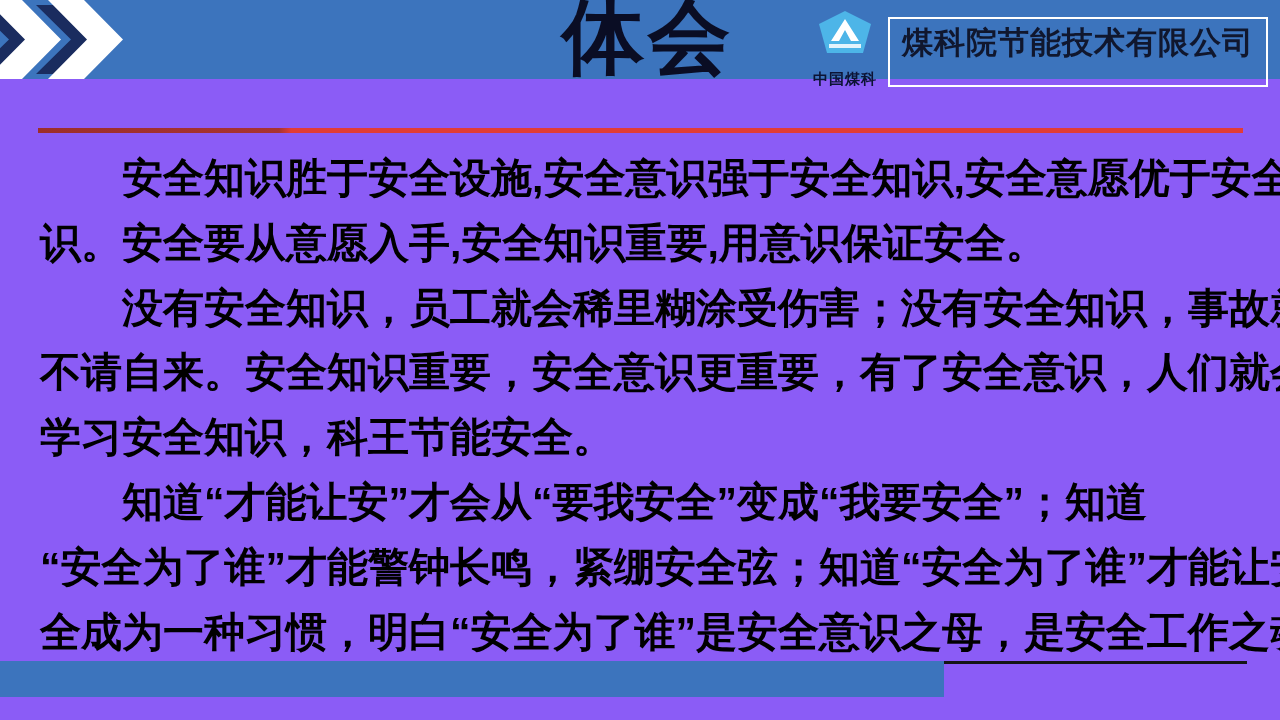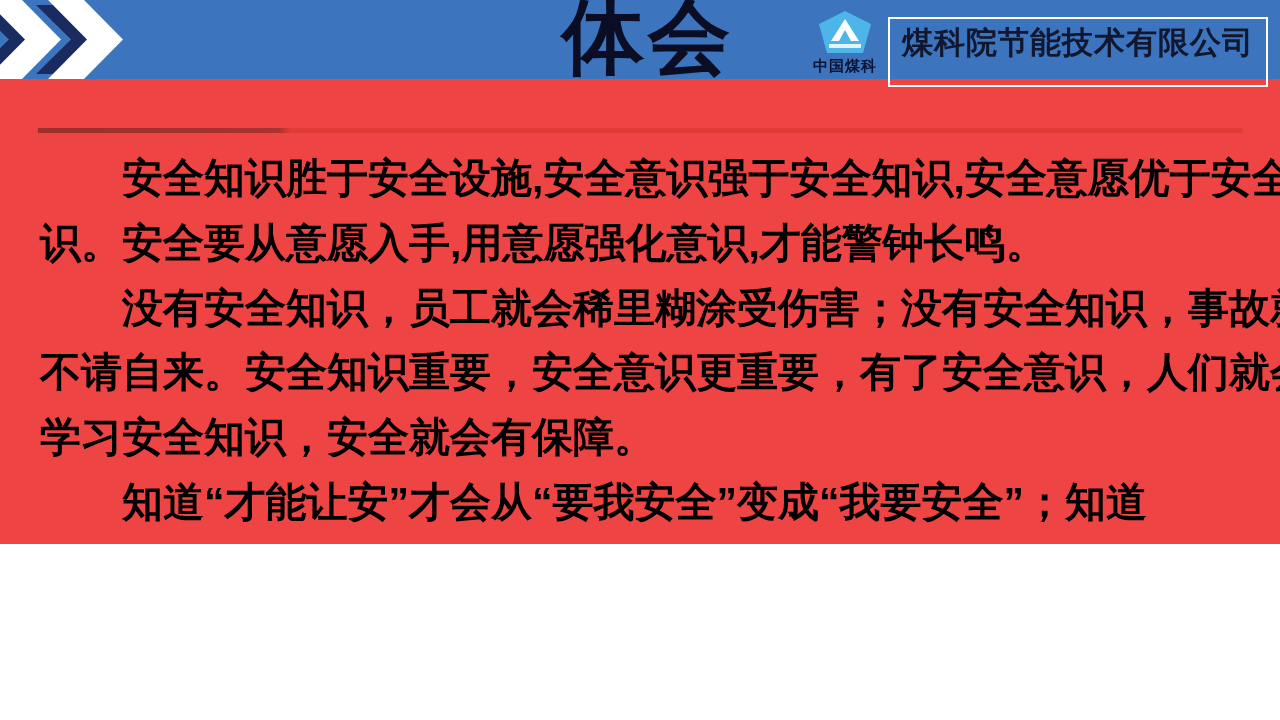--- a/index.html
+++ b/index.html
@@ -1,28 +1,28 @@
 <!DOCTYPE html>
 <html><head>
 <meta charset="utf-8">
 <style>
   html,body{margin:0;padding:0;background:#fff;}
-  .slide{position:relative;width:1280px;height:544px;background:#ef4444;overflow:hidden;
+  .slide{position:relative;width:1280px;height:720px;background:#8b5cf6;overflow:hidden;
          font-family:"Liberation Sans",sans-serif;}
 
   
   .topbar{position:absolute;left:0;top:0;width:1280px;height:79px;background:#3c74bd;}
   .chevrons{position:absolute;left:0;top:0;height:79px;width:170px;}
   .slide-title{position:absolute;left:0;top:-6px;width:1296px;margin:0;text-align:center;
                font-family:"Liberation Serif",serif;font-size:82px;line-height:88px;
                font-weight:bold;color:#0a0d24;letter-spacing:4px;}
   .brand{position:absolute;right:12px;top:8px;display:flex;align-items:flex-start;}
   .logo{width:78px;text-align:center;margin-right:4px;}
   .logo svg{display:block;margin:3px auto 0 auto;}
-  .logo-caption{font-size:15px;font-weight:bold;color:#0c1334;letter-spacing:1px;margin-top:1px;}
+  .logo-caption{font-size:15px;font-weight:bold;color:#0c1334;letter-spacing:1px;margin-top:14px;}
   .company-box{margin-top:9px;border:2px solid #ffffff;padding:3px 12px 21px 12px;}
   .company-box span{font-size:31px;font-weight:bold;color:#10172e;letter-spacing:1px;}
 
   
   .divider{position:absolute;left:38px;top:128px;width:1205px;height:5px;
            background:linear-gradient(to right,#9c2e2b 0%,#a83331 20%,#e23c36 21%,#e23c36 100%);}
 
   
   .bodytext{position:absolute;left:40px;top:146px;width:1202px;color:#000;
             font-size:41px;line-height:64.8px;font-weight:600;}
@@ -65,24 +65,24 @@
       <div class="company-box">
         <span>煤科院节能技术有限公司</span>
       </div>
     </div>
   </header>
 
   <div class="divider"></div>
 
   <main class="bodytext">
     <div class="line ind">安全知识胜于安全设施,安全意识强于安全知识,安全意愿优于安全意</div>
-    <div class="line">识。安全要从意愿入手,用意愿强化意识,才能警钟长鸣。</div>
+    <div class="line">识。安全要从意愿入手,安全知识重要,用意识保证安全。</div>
     <div class="line ind">没有安全知识，员工就会稀里糊涂受伤害；没有安全知识，事故就会</div>
     <div class="line">不请自来。安全知识重要，安全意识更重要，有了安全意识，人们就会主动</div>
-    <div class="line">学习安全知识，安全就会有保障。</div>
+    <div class="line">学习安全知识，科王节能安全。</div>
     <div class="line ind">知道“才能让安”才会从“要我安全”变成“我要安全”；知道</div>
     <div class="line">“安全为了谁”才能警钟长鸣，紧绷安全弦；知道“安全为了谁”才能让安</div>
     <div class="line">全成为一种习惯，明白“安全为了谁”是安全意识之母，是安全工作之魂。</div>
   </main>
 
   <div class="footer-line"></div>
   <div class="footer-bar"></div>
 
 
 </div>

